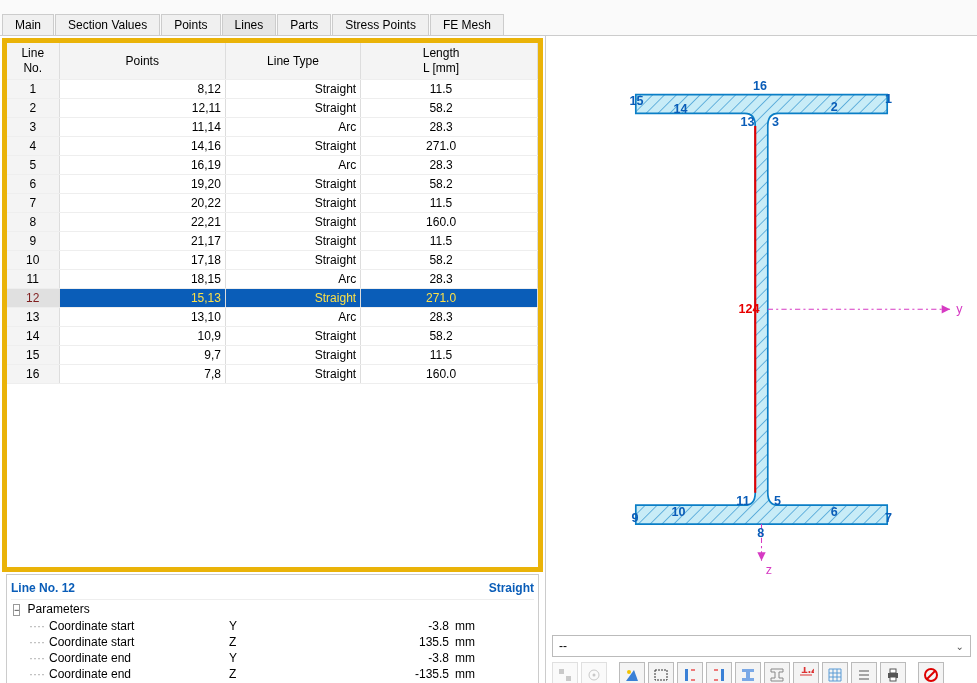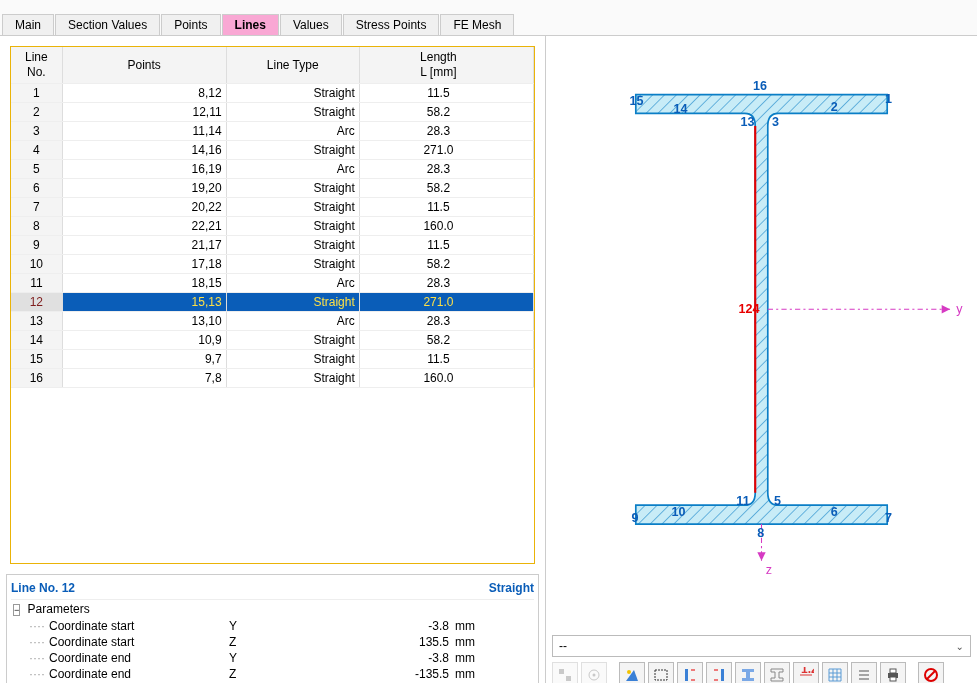--- a/index.html
+++ b/index.html
@@ -19,25 +19,25 @@
     }
     .tab {
       padding: 3px 12px;
       border: 1px solid #ccc;
       border-bottom: none;
       background: #f0f0f0;
       margin-right: 1px;
       cursor: pointer;
       font-size: 12px;
     }
-    .tab.active { background: #f9a8d4; font-weight:bold; }
+    .tab.active { background: #e5e5e5; font-weight:normal; }
     .content { display: flex; height: calc(683px - 26px); }
     .left { width: 546px; border-right: 1px solid #ccc; display:flex; flex-direction:column; }
     .right { flex: 1; display:flex; flex-direction:column; padding: 2px 6px; }
-    .grid-wrap { border:1px solid #eab308; margin:10px; height: 563px; overflow:hidden; }
+    .grid-wrap { border:5px solid #eab308; margin:2px; height: 563px; overflow:hidden; }
     table { border-collapse: collapse; width:100%; table-layout:fixed; }
     th, td { border-right:1px solid #ddd; border-bottom:1px solid #eee; padding:2px 4px; height:18px; }
     th { background:#f4f4f4; font-weight:normal; text-align:center; height:36px; vertical-align:middle; line-height:1.2; }
     .col-no { width:50px; text-align:center; }
     .col-points { width:160px; }
     .col-type { width:130px; }
     .col-len { width:170px; text-align:center; padding-right:20px; }
     td.col-no { background:#f4f4f4; text-align:center; }
     td.col-type, td.col-points { text-align:right; }
     tr.selected td { background:#0a5db8 !important; color:#fde047; }
@@ -69,21 +69,21 @@
     .hl { stroke:#e70000; stroke-width:2; }
   </style>
 </head>
 <body>
 
 <div class="tabs" id="tabs">
     <div class="tab">Main</div>
     <div class="tab">Section Values</div>
     <div class="tab">Points</div>
     <div class="tab active">Lines</div>
-    <div class="tab">Values</div>
+    <div class="tab">Parts</div>
     <div class="tab">Stress Points</div>
     <div class="tab">FE Mesh</div>
   </div>
 <div class="content">
   <div class="left">
     <div class="grid-wrap">
       <table>
         <thead>
           <tr>
             <th class="col-no">Line<br>No.</th>

